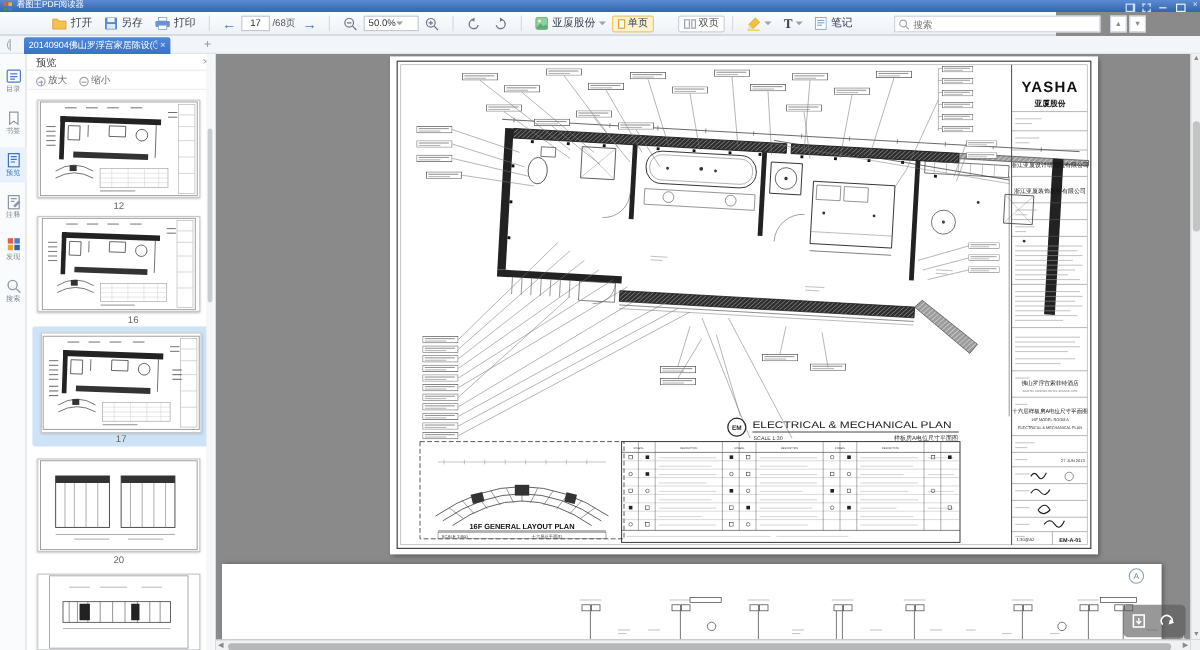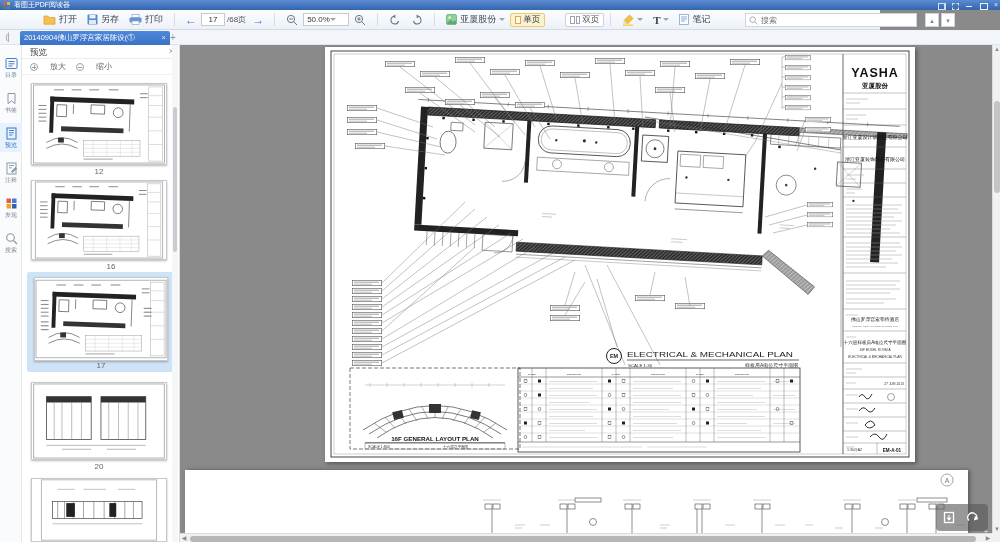--- a/index.html
+++ b/index.html
@@ -27,37 +27,37 @@
 .obtn{display:flex;align-items:center;gap:2px;height:14px;padding:0 4px;border:1px solid #ccd2da;background:#fff;border-radius:2px;cursor:pointer}
 .pg1{width:6px;height:8px;border:1px solid #e8a33d;background:#fff}
 .pg2{width:10px;height:8px;display:flex;gap:1px}
 .pg2 i{flex:1;border:1px solid #9aa4b0;background:#fff}
 .searchbox{position:absolute;left:745px;top:3px;width:172px;height:14px;border:1px solid #cfd5dc;background:#fff;display:flex;align-items:center;padding:0 3px;gap:3px}
 .searchbox input{border:none;outline:none;width:130px;font-size:8px;color:#555;font-family:"Liberation Sans",sans-serif}
 .updown{position:absolute;top:3px;width:14px;height:14px;border:1px solid #cfd5dc;background:#fff;font-size:7px;color:#888;text-align:center;line-height:13px;cursor:pointer}
 
 .tabbar{position:absolute;left:0;top:30px;width:1000px;height:15px;background:#f2f5f9;border-bottom:1px solid #e1e5ea}
 .collapse{position:absolute;left:5px;top:3px;width:12px;height:10px;color:#8b97a4;font-size:8px;line-height:10px;cursor:pointer}
-.tab{position:absolute;left:20px;top:1px;width:150px;height:14px;background:linear-gradient(#4d88da,#3a72c4);border-radius:2px 2px 0 0;color:#fff;font-size:7.5px;line-height:14px;padding:0 4px;display:flex;align-items:center;cursor:pointer}
+.tab{position:absolute;left:20px;top:1px;width:122px;height:14px;background:linear-gradient(#4d88da,#3a72c4);border-radius:2px 2px 0 0;color:#fff;font-size:7.5px;line-height:14px;padding:0 4px;display:flex;align-items:center;cursor:pointer}
 .tab .lbl{flex:1;overflow:hidden;white-space:nowrap}
 .tab .x{color:#d9e6f8;font-size:8px;margin-left:2px}
 .newtab{position:absolute;left:170px;top:2px;color:#8b97a4;font-size:10px;line-height:12px;cursor:pointer}
 
 .strip{position:absolute;left:0;top:45px;width:22px;height:497px;background:#fafbfc;border-right:1px solid #e4e7ea}
 .sitem{width:22px;text-align:center;padding:4px 0 3px;cursor:pointer}
 .sitem.active{background:#e8f2fc}
 .sitem .lab{font-size:7px;color:#7a8794;display:block;transform:scale(.85);line-height:8px}
 .sitem svg{display:block;margin:0 auto 1px}
 
 .panel{position:absolute;left:22px;top:45px;width:158px;height:497px;background:#fff;border-right:1px solid #d8dce0}
 .phead{height:14px;border-bottom:1px solid #ededed;position:relative}
 .phead .t{position:absolute;left:8px;top:2px;font-size:8.5px;color:#444}
 .phead .x{position:absolute;right:5px;top:1px;font-size:9px;color:#999;cursor:pointer}
 .pctrl{height:16px;border-bottom:1px solid #f0f0f0;display:flex;align-items:center;gap:10px;padding-left:8px;font-size:8px;color:#666}
-.zc{display:flex;align-items:center;gap:12px;cursor:pointer}
+.zc{display:flex;align-items:flex-end;gap:2px;cursor:pointer}
 .zc .ring{width:8px;height:8px;border:1px solid #9aa4b0;border-radius:50%;position:relative}
 .zc .ring::after{content:"";position:absolute;left:1px;top:3px;width:4px;height:1px;background:#9aa4b0}
 .zc.plus .ring::before{content:"";position:absolute;left:2.5px;top:1.5px;width:1px;height:4px;background:#9aa4b0}
 .thumbimg{position:absolute;background:#fff;border:1px solid #c6c9cc;box-shadow:0 1px 2px rgba(0,0,0,.28);cursor:pointer}
 .pnum{position:absolute;width:136px;text-align:center;font-size:8px;color:#666}
 .selbox{position:absolute;left:5px;top:212px;width:148px;height:100px;background:#cfe3f6;border-radius:2px}
 .pscroll{position:absolute;left:150px;top:0;width:6px;height:497px;background:#f5f6f7}
 .pscroll .th{position:absolute;left:1px;top:62px;width:4px;height:145px;background:#c9cdd1;border-radius:2px;cursor:pointer}
 
 .canvas{position:absolute;left:180px;top:45px;width:812px;height:488px;background:#8a8a8a;overflow:hidden}

